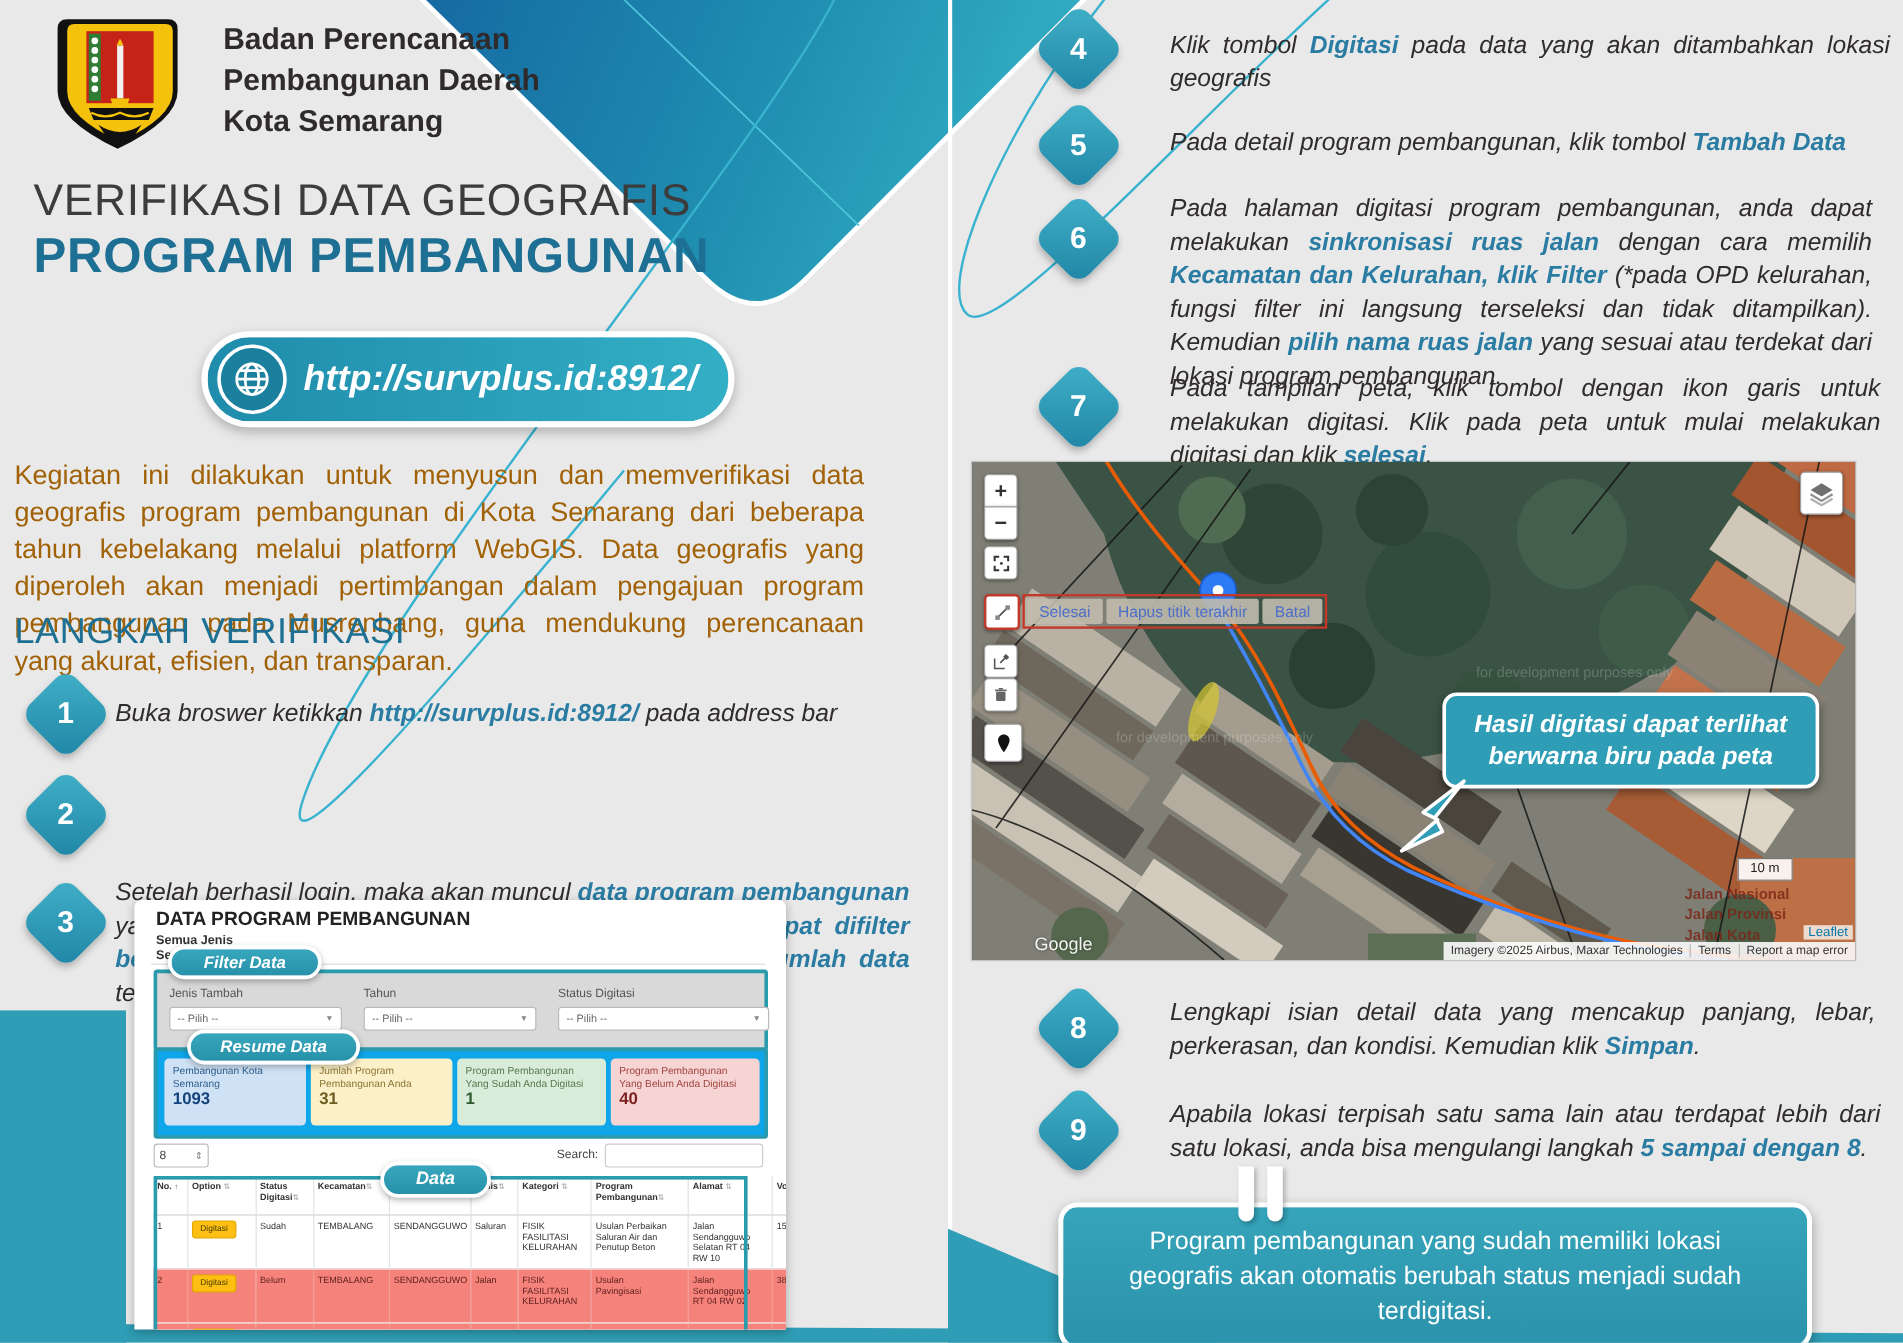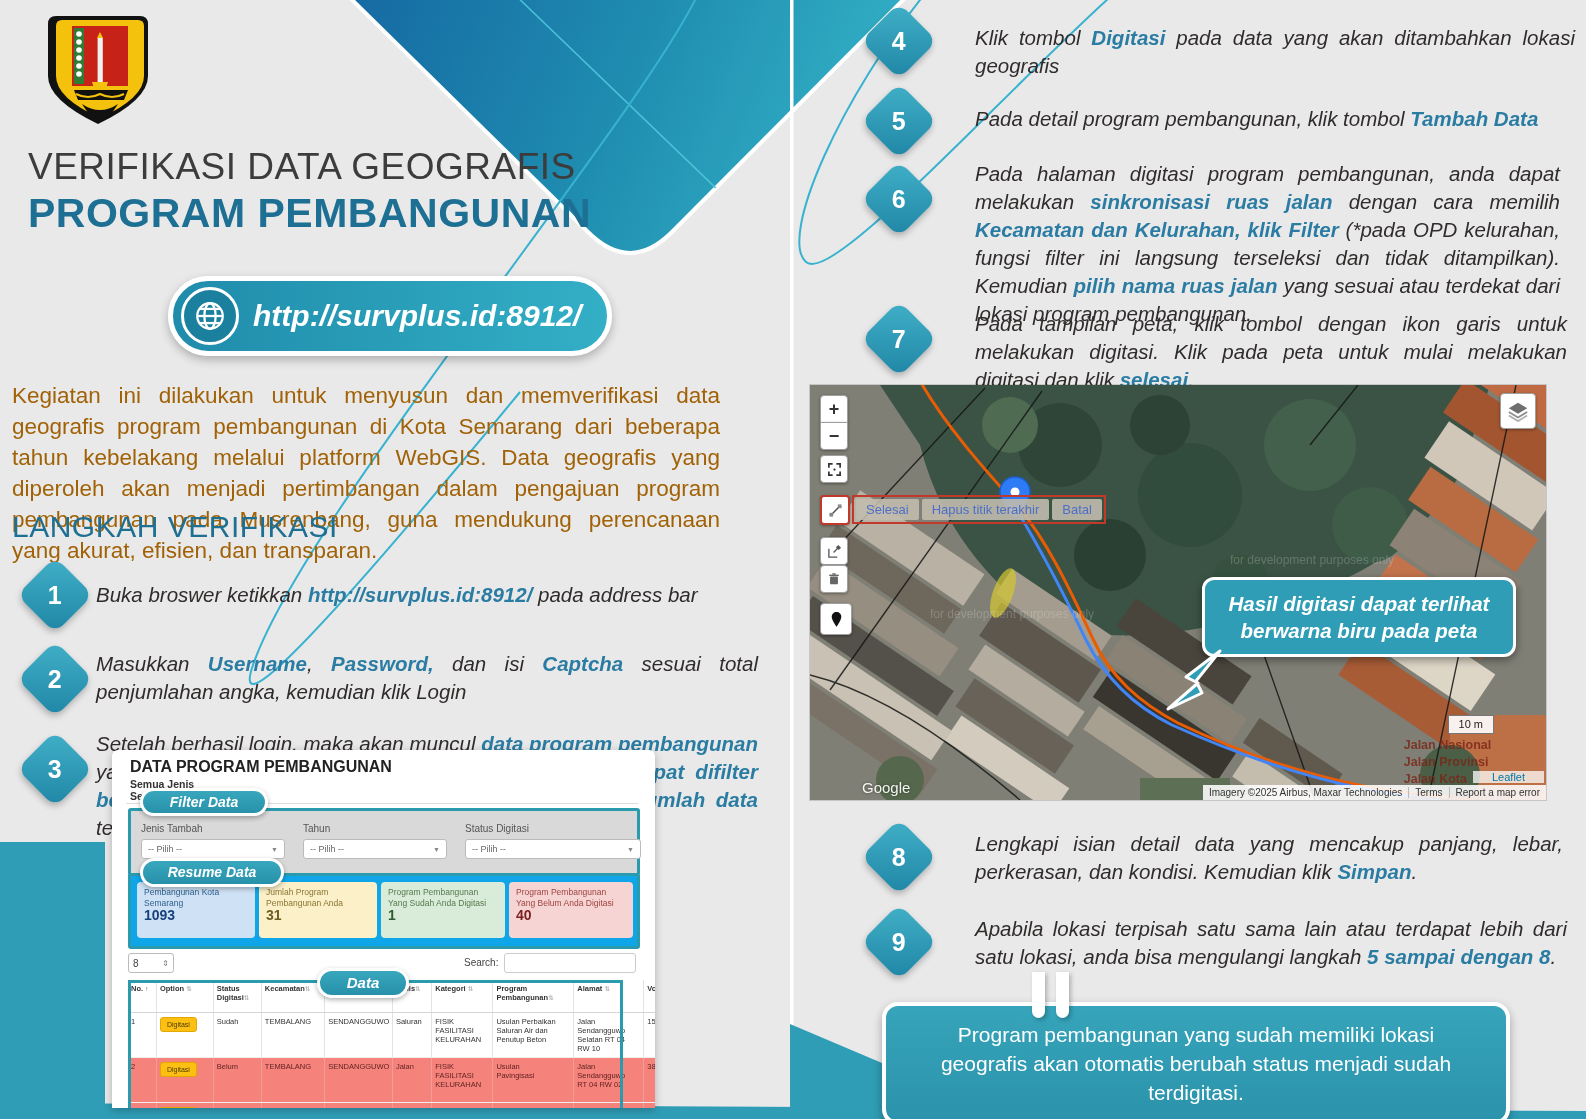--- a/index.html
+++ b/index.html
@@ -56,21 +56,21 @@
       box-shadow:0 0 0 1px rgba(0,0,0,.15);background:#77776d;}
   .mbtn{position:absolute;width:26px;height:26px;background:#fff;border:1px solid #9f9f9f;border-radius:4px;
       display:flex;align-items:center;justify-content:center;font-size:18px;font-weight:bold;color:#333;
       box-shadow:0 1px 3px rgba(0,0,0,.35);}
   .draw-group{position:absolute;display:flex;gap:3px;border:2px solid #c0392b;padding:2px;}
   .draw-group .dbtn{background:rgba(193,187,173,.9);color:#4d6fc8;font-size:13px;padding:3px 10px;border-radius:2px;}
   .scalebar{position:absolute;background:rgba(255,255,255,.9);border:1px solid #777;font-size:11px;color:#222;
       padding:0 10px;height:17px;line-height:17px;}
   .legend{position:absolute;font-size:12.5px;font-weight:bold;color:#7a2417;opacity:.8;line-height:17px;}
   .gwm{position:absolute;color:#fff;font-size:15px;opacity:.92;text-shadow:0 0 3px rgba(0,0,0,.5);margin-left:44px;}
-  .leafchip{position:absolute;background:rgba(255,255,255,.75);color:#0078A8;font-size:11px;padding:0 19px;}
+  .leafchip{position:absolute;background:rgba(255,255,255,.75);color:#0078A8;font-size:11px;padding:0 4px;}
   .attr{position:absolute;right:0;bottom:0;background:rgba(255,255,255,.88);font-size:10px;color:#333;
       display:flex;height:15px;align-items:center;}
   .attr span{padding:0 6px;border-left:1px solid #bbb;}
   .attr span:first-child{border-left:none;}
   .callout{position:absolute;background:#2f9db5;border:3px solid #fff;border-radius:12px;
       box-shadow:0 3px 8px rgba(0,0,0,.4);color:#fff;font-size:20.5px;font-weight:bold;font-style:italic;
       text-align:center;white-space:pre-line;line-height:27px;padding:10px 14px;}
   .wmark{position:absolute;color:rgba(255,255,255,.20);font-size:12px;text-align:right;}
 
   
@@ -117,20 +117,25 @@
     <circle cx="23.5" cy="26" r="1.4" fill="#fff"></circle>
       <circle cx="23.5" cy="30" r="1.4" fill="#fff"></circle>
     <path d="M34,9 l1.5,3 h-3 z" fill="#f4c20d"></path>
     <rect x="32.8" y="12" width="2.6" height="22" fill="#f1f1f1"></rect>
     <path d="M30,34 h8 l-1,3 h-6 z" fill="#f4c20d"></path>
     <path d="M21,38 h27 l-2,5 h-23 z" fill="#111"></path>
     <path d="M22,40 q6,3 12,0 q6,3 12,0" stroke="#f4c20d" stroke-width="1" fill="none"></path>
     <path d="M25,45 q9,6 18,0 l-4,6 q-5,3 -10,0 z" fill="#111"></path>
   </svg>
 
+  <div class="abs z1 org" style="left:186px;top:16px">
+    <div>Badan Perencanaan</div>
+    <div>Pembangunan Daerah</div>
+    <div>Kota Semarang</div>
+  </div>
 
   <div class="abs z1 title1" style="left:28px;top:146px">VERIFIKASI DATA GEOGRAFIS</div>
   <div class="abs z1 title2" style="left:28px;top:190px">PROGRAM PEMBANGUNAN</div>
 
   <div class="abs z1 urlpill" style="left:168px;top:276px">
     <span class="globe">
       <svg width="34" height="34" viewBox="0 0 24 24" fill="none" stroke="#ffffff" stroke-width="1.6">
         <circle cx="12" cy="12" r="9"></circle>
           <ellipse cx="12" cy="12" rx="4" ry="9"></ellipse>
         <line x1="3" y1="12" x2="21" y2="12"></line>
@@ -146,21 +151,20 @@
   <div class="abs z1 h-steps" style="left:12px;top:510px">LANGKAH VERIFIKASI</div>
 
   <div class="abs z1 diamond" style="left:28px;top:568px">
       <span>1</span>
     </div>
   <div class="abs z1 step-text" style="left:96px;top:581px;width:650px"><span>Buka broswer ketikkan </span><span class="hl">http://survplus.id:8912/</span><span>  pada address bar</span></div>
 
   <div class="abs z1 diamond" style="left:28px;top:652px">
       <span>2</span>
     </div>
-  <div class="abs z1 step-text" style="left:96px;top:650px;width:662px"><span>Masukkan </span><span class="hl">Username</span><span>, </span><span class="hl">Password,</span><span> dan isi </span><span class="hl">Captcha</span><span> sesuai total penjumlahan angka, kemudian klik Login</span></div>
 
   <div class="abs z1 diamond" style="left:28px;top:742px">
       <span>3</span>
     </div>
   <div class="abs z1 step-text" style="left:96px;top:730px;width:662px"><span>Setelah berhasil login, maka akan muncul </span><span class="hl">data program pembangunan</span><span> yang menjadi kewenangan OPD terkait. Data tersebut </span><span class="hl">dapat difilter berdasarkan Tahun, Jenis, dan Status</span><span>. </span><span class="hl">Resume dari jumlah data</span><span> tersebut dapat dilihat pada box yang ada di atas daftar data.</span></div>
 
   <div class="abs z1 card" style="left:112px;top:750px;width:543px;height:358px">
     <div class="abs ttl" style="left:18px;top:8px">DATA PROGRAM PEMBANGUNAN</div>
     <div class="abs sub" style="left:18px;top:28px">Semua Jenis</div>
     <div class="abs sub" style="left:18px;top:40px">Semua Tahun</div>
@@ -200,21 +204,21 @@
         <div style="white-space:pre-line">Program Pembangunan
 Yang Sudah Anda Digitasi</div>
           <div class="val" style="color:#2f5a2f">1</div>
       </div>
       <div class="abs rcard" style="left:378px;top:6px;width:110px;height:46px;background:#f6d4d4;color:#a0453f">
         <div style="white-space:pre-line">Program Pembangunan
 Yang Belum Anda Digitasi</div>
           <div class="val" style="color:#7c1f1f">40</div>
       </div>
     </div>
-    <div class="abs badge" style="left:28px;top:108px;width:138px;height:23px;line-height:23px;font-size:14px">Resume Data</div>
+    <div class="abs badge" style="left:44px;top:108px;width:138px;height:23px;line-height:23px;font-size:14px">Resume Data</div>
 
     <div class="abs minibox" style="left:16px;top:203px;width:36px;height:18px">
       <span class="mini">8</span>
         <span class="mini" style="font-size:8px;color:#777">⇕</span>
     </div>
     <div class="abs mini" style="left:352px;top:207px">Search:</div>
     <div class="abs" style="left:392px;top:203px;width:130px;height:18px;border:1px solid #ccc;border-radius:3px;background:#fff"></div>
 
     <div class="abs" style="left:16px;top:230px;width:560px">
       <table class="data" style="width:560px">

